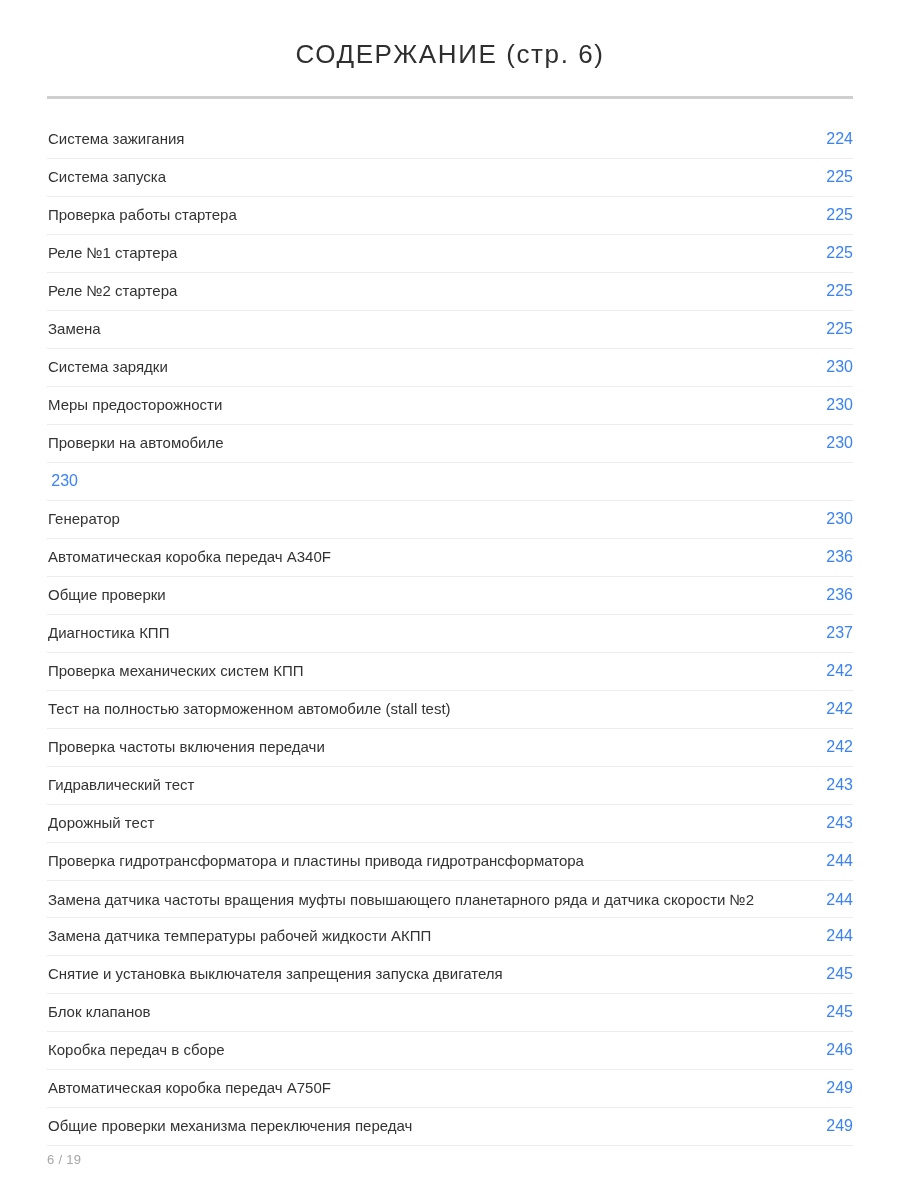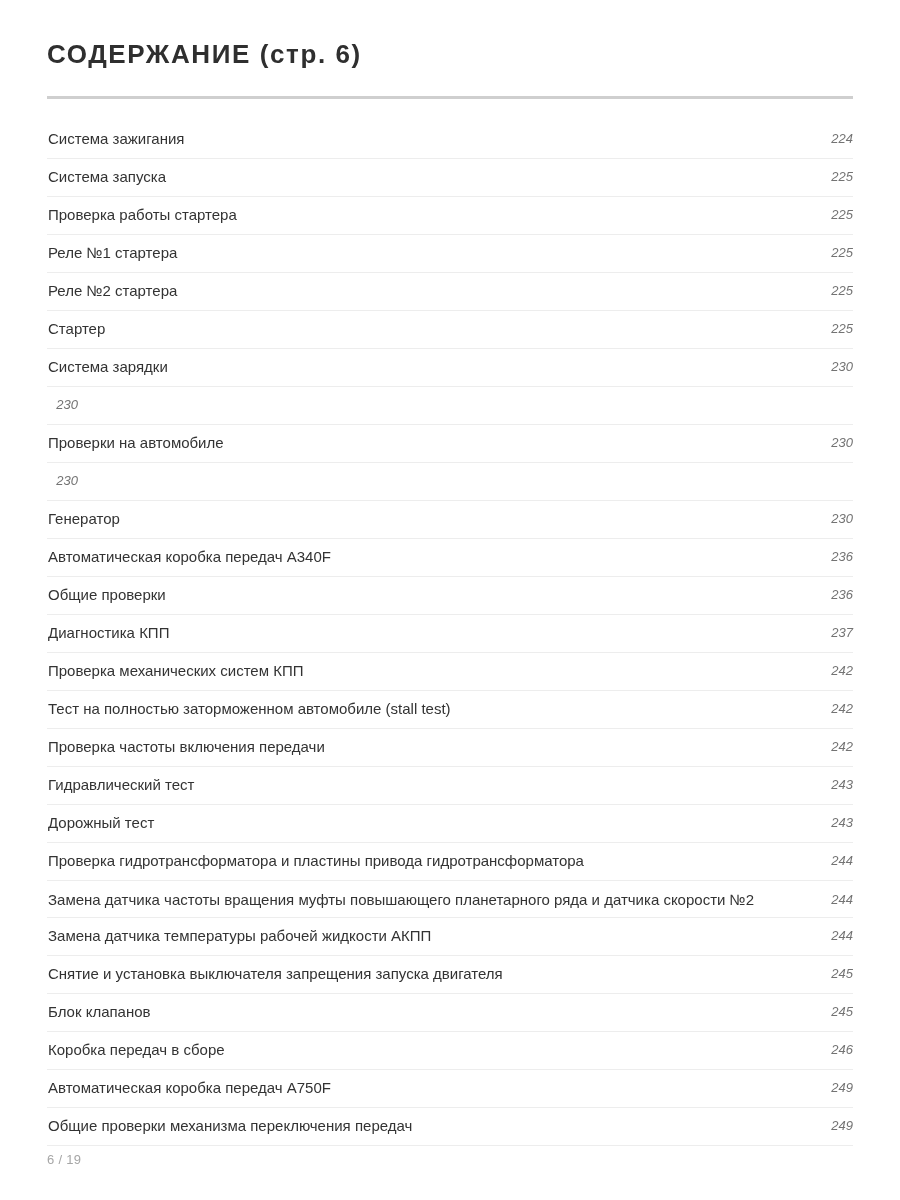--- a/index.html
+++ b/index.html
@@ -19,23 +19,23 @@
     box-sizing: border-box;
     padding: 0 47px;
     display: flex;
     flex-direction: column;
     position: relative;
   }
   .doc-title {
     margin: 0;
     padding-top: 38px;
     padding-bottom: 0;
-    text-align: left;
+    text-align: center;
     font-size: 26px;
-    font-weight: bold;
+    font-weight: normal;
     letter-spacing: 1.6px;
     color: #2f2f2f;
     line-height: 32px;
   }
   .title-rule {
     margin-top: 26px;
     height: 3px;
     background: #cfcfcf;
     width: 100%;
   }
@@ -58,28 +58,27 @@
     padding-bottom: 6px;
   }
   .toc-title {
     font-size: 15px;
     line-height: 23px;
     color: #333333;
     flex: 1 1 auto;
     text-align: left;
   }
   .toc-page {
-    font-size: 13px;
+    font-size: 16px;
     line-height: 23px;
-    color: #737373;
+    color: #3b82f6;
     flex: 0 0 auto;
     text-align: right;
     min-width: 30px;
     white-space: nowrap;
-    font-style: italic;
   }
   .footer {
     margin-top: auto;
     text-align: left;
     font-size: 13px;
     color: #a6a6a6;
     padding-bottom: 33px;
     letter-spacing: 0.3px;
   }
 </style>
@@ -107,28 +106,29 @@
       </div>
       <div class="toc-row">
         <span class="toc-title">Реле №1 стартера</span>
         <span class="toc-page">225</span>
       </div>
       <div class="toc-row">
         <span class="toc-title">Реле №2 стартера</span>
         <span class="toc-page">225</span>
       </div>
       <div class="toc-row">
-        <span class="toc-title">Стартер</span>
+        <span class="toc-title">Замена</span>
         <span class="toc-page">225</span>
       </div>
       <div class="toc-row">
         <span class="toc-title">Система зарядки</span>
         <span class="toc-page">230</span>
       </div>
       <div class="toc-row">
+        <span class="toc-title">Меры предосторожности</span>
         <span class="toc-page">230</span>
       </div>
       <div class="toc-row">
         <span class="toc-title">Проверки на автомобиле</span>
         <span class="toc-page">230</span>
       </div>
       <div class="toc-row">
         <span class="toc-page">230</span>
       </div>
       <div class="toc-row">

